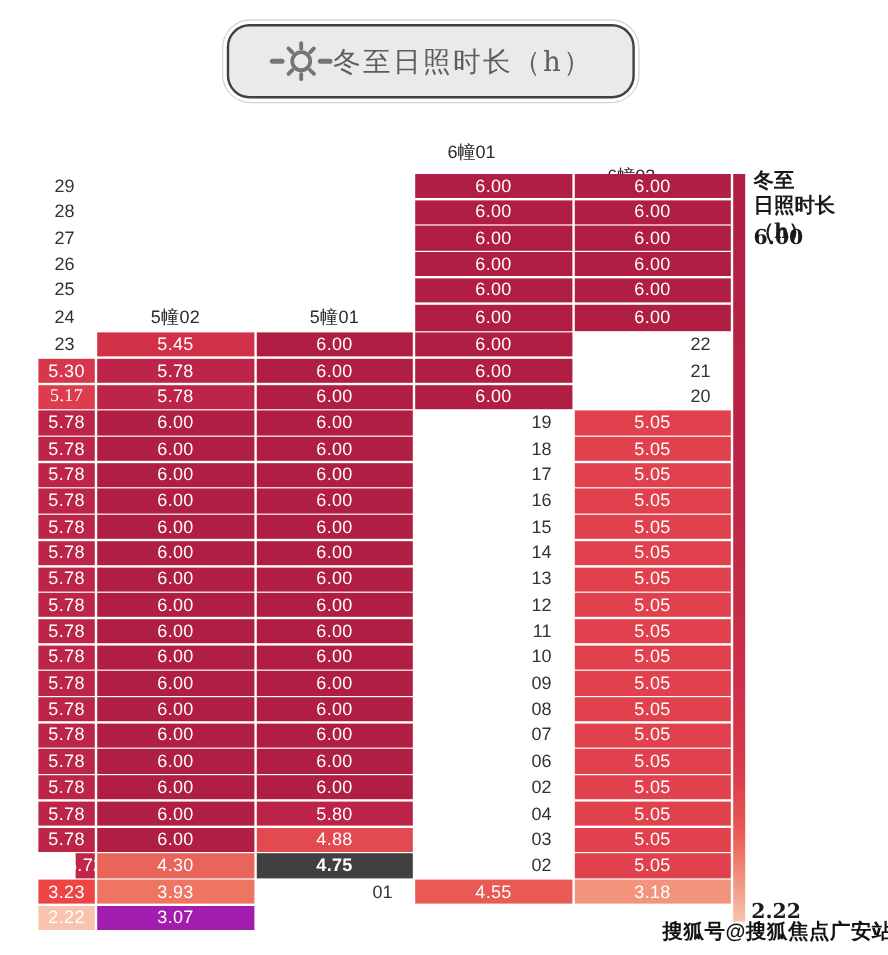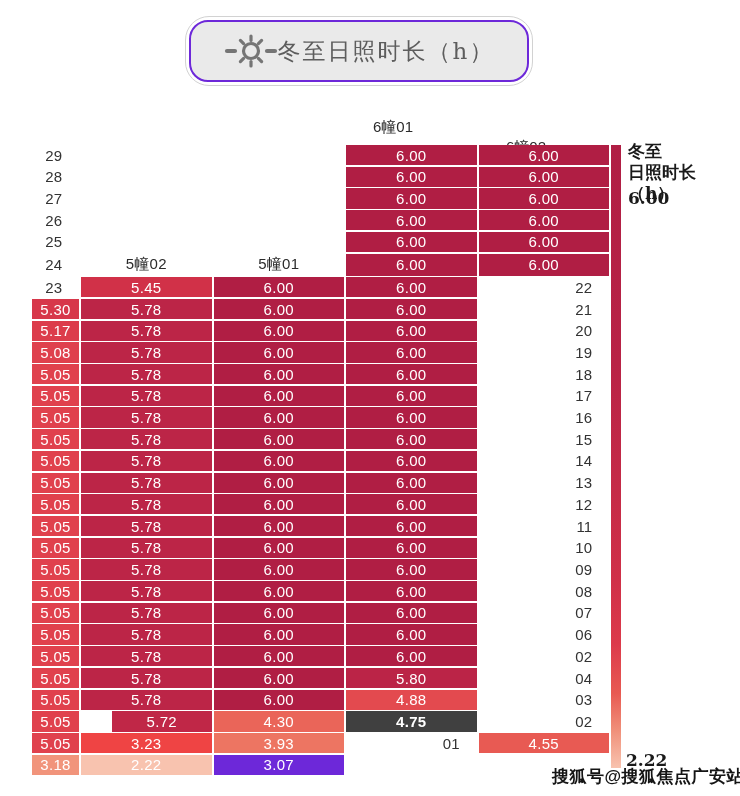--- a/index.html
+++ b/index.html
@@ -9,21 +9,21 @@
     overflow:hidden;
   }
   
   .pill{
     position:absolute;left:185px;top:16px;width:348px;height:70px;
     border:1px solid #d2d2d2;border-radius:24px;background:#ffffff;
     box-sizing:border-box;padding:3px;
   }
   .pill-inner{
     width:100%;height:100%;box-sizing:border-box;
-    border:2px solid #6d28d9;border-radius:19px;background:#eaeaea;
+    border:2px solid #404040;border-radius:19px;background:#eaeaea;
     display:flex;align-items:center;justify-content:center;
   }
   .pill-text{
     font-family:"DejaVu Serif","Liberation Serif",serif;
     font-size:23px;color:#5d5d5d;letter-spacing:2px;white-space:nowrap;
   }
   .sun-svg{width:54px;height:46px;display:block;}
   
   .top-col-header{
     position:absolute;top:118px;width:132px;text-align:center;
@@ -130,26 +130,25 @@
     <div class="floor-label">23</div>
     <div class="cell" style="background: rgb(209, 49, 72);">5.45</div>
     <div class="cell" style="background: rgb(176, 30, 68);">6.00</div>
     <div class="cell" style="background: rgb(176, 30, 68);">6.00</div>
     <div class="floor-label">22</div>
     <div class="cell" style="background: rgb(215, 55, 74);">5.30</div>
     <div class="cell" style="background: rgb(188, 37, 71);">5.78</div>
     <div class="cell" style="background: rgb(176, 30, 68);">6.00</div>
     <div class="cell" style="background: rgb(176, 30, 68);">6.00</div>
     <div class="floor-label">21</div>
-    <div class="cell" style="background: rgb(220, 60, 75);">5.17</div>
+    <div class="cell" style="background: rgb(220, 60, 75); font-family: Liberation Serif, serif;">5.17</div>
     <div class="cell" style="background: rgb(188, 37, 71);">5.78</div>
     <div class="cell" style="background: rgb(176, 30, 68);">6.00</div>
     <div class="cell" style="background: rgb(176, 30, 68);">6.00</div>
     <div class="floor-label">20</div>
-    <div class="cell" style="background: rgb(223, 64, 77);">5.08</div>
     <div class="cell" style="background: rgb(188, 37, 71);">5.78</div>
     <div class="cell" style="background: rgb(176, 30, 68);">6.00</div>
     <div class="cell" style="background: rgb(176, 30, 68);">6.00</div>
     <div class="floor-label">19</div>
     <div class="cell" style="background: rgb(224, 65, 77);">5.05</div>
     <div class="cell" style="background: rgb(188, 37, 71);">5.78</div>
     <div class="cell" style="background: rgb(176, 30, 68);">6.00</div>
     <div class="cell" style="background: rgb(176, 30, 68);">6.00</div>
     <div class="floor-label">18</div>
     <div class="cell" style="background: rgb(224, 65, 77);">5.05</div>
@@ -232,21 +231,21 @@
     <div class="cell" style="background: rgb(234, 101, 89);">4.30</div>
     <div class="cell" style="background: #404040; font-weight: bold;">4.75</div>
     <div class="floor-label">02</div>
     <div class="cell" style="background: rgb(224, 65, 77);">5.05</div>
     <div class="cell" style="background: #ef4444;">3.23</div>
     <div class="cell" style="background: rgb(237, 117, 98);">3.93</div>
     <div class="floor-label">01</div>
     <div class="cell" style="background: rgb(232, 90, 83);">4.55</div>
     <div class="cell" style="background: rgb(241, 148, 123);">3.18</div>
     <div class="cell" style="background: rgb(248, 195, 175);">2.22</div>
-    <div class="cell" style="background: #6d28d9;">3.07</div>
+    <div class="cell" style="background: #a21caf;">3.07</div>
   </div>
 
 <div class="legend-bar" style="background: linear-gradient(rgb(176, 30, 68) 0%, rgb(185, 35, 70) 35%, rgb(197, 43, 71) 55%, rgb(208, 48, 72) 70%, rgb(220, 58, 75) 80%, rgb(232, 90, 82) 88%, rgb(240, 144, 122) 94%, rgb(248, 195, 175) 100%);"></div>
 <div class="legend-title">
   <div>冬至</div>
   <div>日照时长（h）</div>
 </div>
 <div class="legend-max">6.00</div>
 <div class="legend-min">2.22</div>
 

